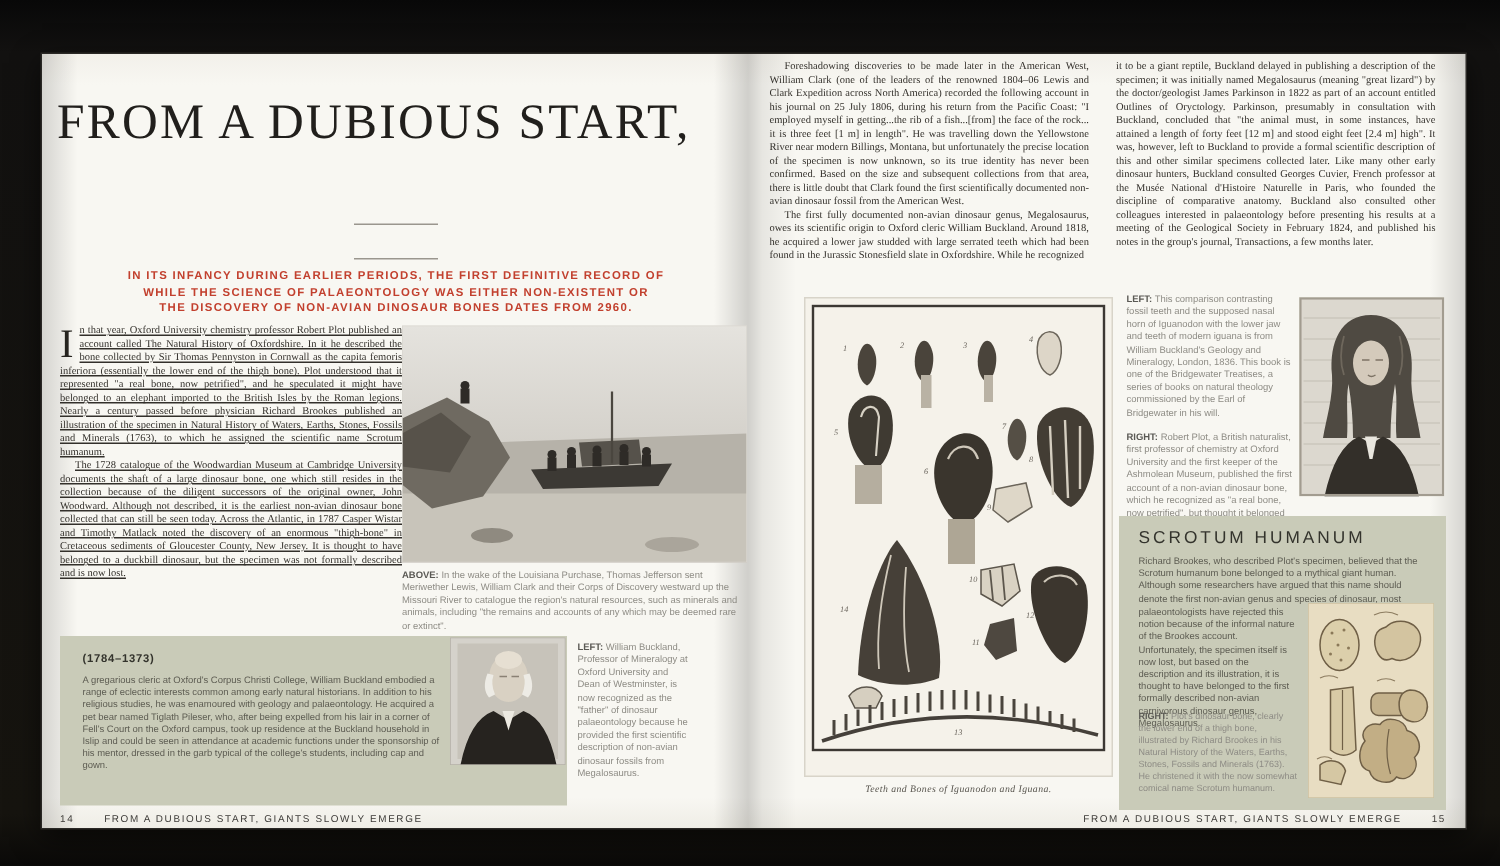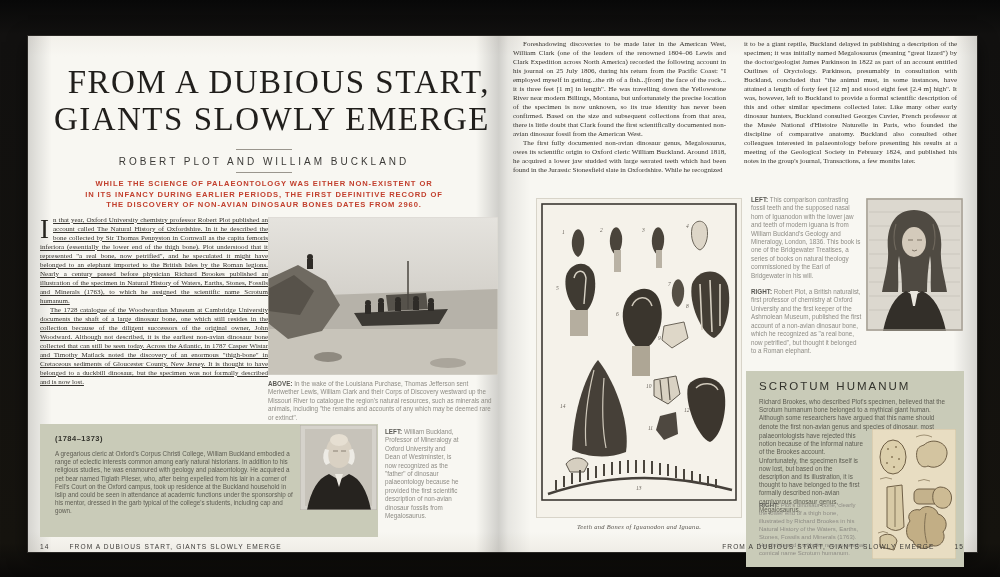--- a/index.html
+++ b/index.html
@@ -6,21 +6,21 @@
   body{width:1000px;height:577px;background:#0d0c0b;position:relative;overflow:hidden;
        font-family:"Liberation Serif","DejaVu Serif",serif;-webkit-font-smoothing:antialiased;}
   .backdrop{position:absolute;inset:0;background:linear-gradient(180deg,#080808 0%,#121110 6%,#16140f 94%,#0a0908 100%);}
   .book{position:absolute;left:28px;top:36px;width:949px;height:516px;
         background:
           linear-gradient(90deg,rgba(0,0,0,.14) 0%,rgba(0,0,0,0) 2.5%,rgba(0,0,0,0) 47.2%,rgba(0,0,0,.16) 49.6%,rgba(0,0,0,.07) 50.6%,rgba(0,0,0,0) 53%,rgba(0,0,0,0) 97.5%,rgba(0,0,0,.14) 100%),
           linear-gradient(180deg,#f2f0ea 0%,#f8f7f2 4%,#f8f7f2 96%,#efede6 100%);
         box-shadow:0 0 0 1px #2a2825,0 6px 18px rgba(0,0,0,.6);}
   .abs{position:absolute;}
   
-  .title{font-size:33px;line-height:37px;letter-spacing:1.5px;color:#211f1c;text-align:right;}
+  .title{font-size:33px;line-height:37px;letter-spacing:1.5px;color:#211f1c;text-align:left;}
   .rule{height:1px;background:#9a968e;width:56px;}
   .subtitle{font-family:"Liberation Sans",sans-serif;font-size:10px;letter-spacing:3px;color:#3b3a37;text-align:center;}
   .standfirst{font-family:"Liberation Sans",sans-serif;font-weight:bold;font-size:7.6px;line-height:10.6px;
               letter-spacing:.9px;color:#c2402e;text-align:center;}
   .bodytext{font-size:7px;line-height:9px;color:#33302b;text-align:justify;}
   .bodytext p{margin:0;}
   .bodytext p + p{text-indent:10px;}
   .dropcap::first-letter{float:left;font-size:27px;line-height:24px;padding:1px 4px 0 0;color:#26241f;}
   .caption{font-family:"Liberation Sans",sans-serif;font-size:6.3px;line-height:8.4px;color:#8e8c85;}
   .caption b{color:#5a5954;}
@@ -34,28 +34,26 @@
 </style>
 </head>
 <body>
 
 <div class="backdrop"></div>
 
 <div class="book">
 
   <div class="abs" style="left:10px;top:28px;width:452px;">
     <div class="title">FROM A DUBIOUS START,</div>
-    <div class="title">GIANTS SLOWLY EMERGE</div>
   </div>
   <div class="abs rule" style="left:208px;top:113px;"></div>
-  <div class="abs subtitle" style="left:10px;top:120px;width:452px;">ROBERT PLOT AND WILLIAM BUCKLAND</div>
   <div class="abs rule" style="left:208px;top:136px;"></div>
   <div class="abs standfirst" style="left:36px;top:143px;width:400px;">
+    <div>IN ITS INFANCY DURING EARLIER PERIODS, THE FIRST DEFINITIVE RECORD OF</div>
     <div>WHILE THE SCIENCE OF PALAEONTOLOGY WAS EITHER NON-EXISTENT OR</div>
-    <div>IN ITS INFANCY DURING EARLIER PERIODS, THE FIRST DEFINITIVE RECORD OF</div>
     <div>THE DISCOVERY OF NON-AVIAN DINOSAUR BONES DATES FROM 2960.</div>
   </div>
 
   <div class="abs bodytext" style="left:12px;top:180px;width:228px;height:205px;overflow:hidden;text-decoration:underline;">
     <p class="dropcap">In that year, Oxford University chemistry professor Robert Plot published an account called The Natural History of Oxfordshire. In it he described the bone collected by Sir Thomas Pennyston in Cornwall as the capita femoris inferiora (essentially the lower end of the thigh bone). Plot understood that it represented "a real bone, now petrified", and he speculated it might have belonged to an elephant imported to the British Isles by the Roman legions. Nearly a century passed before physician Richard Brookes published an illustration of the specimen in Natural History of Waters, Earths, Stones, Fossils and Minerals (1763), to which he assigned the scientific name Scrotum humanum.</p>
     <p>The 1728 catalogue of the Woodwardian Museum at Cambridge University documents the shaft of a large dinosaur bone, one which still resides in the collection because of the diligent successors of the original owner, John Woodward. Although not described, it is the earliest non-avian dinosaur bone collected that can still be seen today. Across the Atlantic, in 1787 Casper Wistar and Timothy Matlack noted the discovery of an enormous "thigh-bone" in Cretaceous sediments of Gloucester County, New Jersey. It is thought to have belonged to a duckbill dinosaur, but the specimen was not formally described and is now lost.</p>
   </div>
 
   <svg class="abs imgframe" style="left:240px;top:181px;" width="230" height="158" viewBox="0 0 230 158">
     <defs>
@@ -216,21 +214,21 @@
     <path d="M48,12 C28,12 20,30 22,52 C23,66 18,82 16,94 L32,94 C33,82 31,68 33,58 C35,70 36,82 36,94 L61,94 C61,82 62,70 64,58 C66,68 64,82 65,94 L81,94 C79,80 74,66 75,52 C77,30 68,12 48,12 Z" fill="#4f4a42"></path>
     <path d="M30,26 q-4,14 0,26 M67,26 q4,14 0,26" stroke="#6e675c" stroke-width="1.2" fill="none"></path>
     <ellipse cx="48" cy="44" rx="12" ry="15" fill="#d4cabb"></ellipse>
     <path d="M42,42 l5,0 M51,42 l5,0" stroke="#7d7365" stroke-width="1"></path>
     <path d="M46,52 q2,2 5,0" stroke="#7d7365" stroke-width="1" fill="none"></path>
     <path d="M17,133 Q24,100 40,93 L48,98 L56,93 Q73,100 80,133 Z" fill="#332f29"></path>
     <path d="M44,93 L52,93 L49,108 L47,108 Z" fill="#e9e6de"></path>
     <rect x="1" y="1" width="95" height="131" fill="none" stroke="#a29c90" stroke-width="1.4"></rect>
   </svg>
 
-  <div class="abs greenbox" style="left:718px;top:308px;width:218px;height:196px;margin-top:27px;">
+  <div class="abs greenbox" style="left:718px;top:308px;width:218px;height:196px;">
     <div class="abs boxhead" style="left:13px;top:9px;font-size:11.5px;">SCROTUM HUMANUM</div>
     <div class="abs boxbody" style="left:13px;top:27px;width:192px;">Richard Brookes, who described Plot's specimen, believed that the Scrotum humanum bone belonged to a mythical giant human. Although some researchers have argued that this name should denote the first non-avian genus and species of dinosaur, most</div>
     <div class="abs boxbody" style="left:13px;top:61px;width:104px;">palaeontologists have rejected this notion because of the informal nature of the Brookes account. Unfortunately, the specimen itself is now lost, but based on the description and its illustration, it is thought to have belonged to the first formally described non-avian carnivorous dinosaur genus, Megalosaurus.</div>
     <p class="caption" style="position:absolute;left:13px;top:130px;width:106px;margin:0;font-size:6px;line-height:8px;">
       <b>RIGHT:</b>
       <span>Plot's dinosaur bone, clearly the lower end of a thigh bone, illustrated by Richard Brookes in his Natural History of the Waters, Earths, Stones, Fossils and Minerals (1763). He christened it with the now somewhat comical name Scrotum humanum.</span>
     </p>
 
     <svg class="abs imgframe" style="left:126px;top:58px;" width="84" height="130" viewBox="0 0 84 130">
       <rect width="84" height="130" fill="#e8ddc2"></rect>

